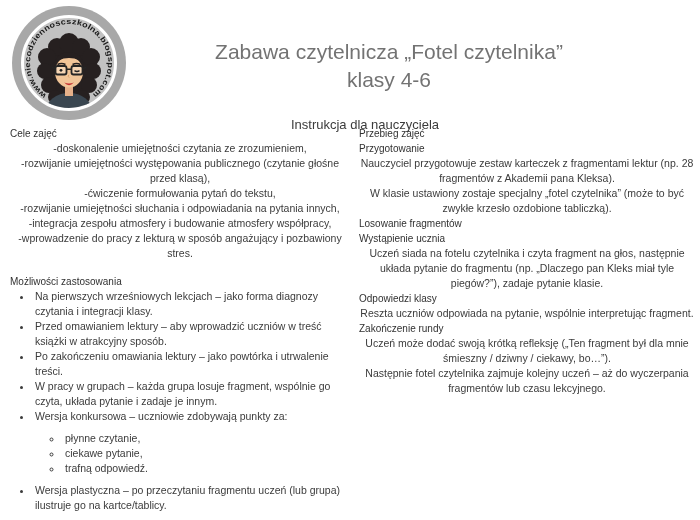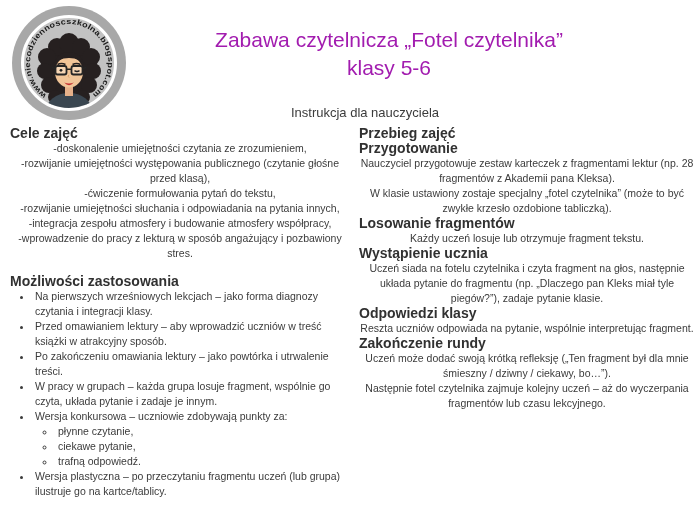--- a/index.html
+++ b/index.html
@@ -4,32 +4,32 @@
 <style>
   * { box-sizing: border-box; }
   html, body { margin: 0; padding: 0; }
   body {
     width: 700px; height: 520px; background: #ffffff; overflow: hidden;
     font-family: "Liberation Sans", "DejaVu Sans", sans-serif;
     color: #3b3b3b; position: relative;
   }
   .logo-wrap { position: absolute; left: 11px; top: 5px; width: 116px; height: 116px; }
   .header { position: absolute; top: 26px; left: 30px; right: 0; text-align: center; }
-  .title { font-size: 21px; line-height: 28px; font-weight: 400; color: #a21caf; margin: 0; padding-left: 48px; }
+  .title { font-size: 21px; line-height: 28px; font-weight: 400; color: #737373; margin: 12px; padding-left: 48px; }
   .subtitle { margin-top: 23px; font-size: 13px; color: #3b3b3b; }
   .content { position: absolute; top: 126px; left: 10px; display: flex; }
   .col { font-size: 10.5px; line-height: 15px; color: #3b3b3b; }
   .col-left  { width: 340px; margin-right: 9px; }
   .col-right { width: 336px; }
-  h3.sec { font-size: 14px; line-height: 15px; margin: 0; font-weight: 700; color: #313131; }
+  h3.sec { font-size: 10px; line-height: 15px; margin: 0; font-weight: 400; color: #313131; }
   h3.sec.gap-before { margin-top: 13px; }
   p.line { margin: 0; text-align: center; }
   ul.apps-list { margin: 0; padding-left: 23px; list-style: disc; }
   ul.apps-list > li { padding-left: 2px; }
-  ul.sub-list { margin: 0; padding-left: 21px; list-style: circle; }
+  ul.sub-list { margin: 7px; padding-left: 21px; list-style: circle; }
   ul.sub-list > li { padding-left: 2px; }
 </style>
 </head>
 <body>
 
 <div class="logo-wrap">
   <svg width="116" height="116" viewBox="0 0 116 116">
     <defs>
       <clipPath id="innerClip">
           <circle cx="58" cy="58" r="45"></circle>
@@ -77,21 +77,21 @@
 
     <text font-family="Liberation Sans, DejaVu Sans, sans-serif" font-size="7.6" font-weight="700" fill="#1b1b1b" letter-spacing="0.2">
       <textPath href="#textCurve" startOffset="0" textLength="196" lengthAdjust="spacingAndGlyphs">www.niecodziennoscszkolna.blogspot.com</textPath>
     </text>
   </svg>
 </div>
 
 <div class="header">
   <h1 class="title">
     <span>Zabawa czytelnicza „Fotel czytelnika”</span><br>
-    <span>klasy 5-6</span>
+    <span>klasy 4-6</span>
   </h1>
   <div class="subtitle">Instrukcja dla nauczyciela</div>
 </div>
 
 <div class="content">
 
   <div class="col col-left">
     <h3 class="sec">Cele zajęć</h3>
     <p class="line">-doskonalenie umiejętności czytania ze zrozumieniem,</p>
     <p class="line">-rozwijanie umiejętności występowania publicznego (czytanie głośne przed klasą),</p>
@@ -119,21 +119,20 @@
   </div>
 
   <div class="col col-right">
     <h3 class="sec">Przebieg zajęć</h3>
 
     <h3 class="sec">Przygotowanie</h3>
     <p class="line">Nauczyciel przygotowuje zestaw karteczek z fragmentami lektur (np. 28 fragmentów z Akademii pana Kleksa).</p>
     <p class="line">W klasie ustawiony zostaje specjalny „fotel czytelnika” (może to być zwykłe krzesło ozdobione tabliczką).</p>
 
     <h3 class="sec">Losowanie fragmentów</h3>
-    <p class="line">Każdy uczeń losuje lub otrzymuje fragment tekstu.</p>
 
     <h3 class="sec">Wystąpienie ucznia</h3>
     <p class="line">Uczeń siada na fotelu czytelnika i czyta fragment na głos, następnie układa pytanie do fragmentu (np. „Dlaczego pan Kleks miał tyle piegów?”), zadaje pytanie klasie.</p>
 
     <h3 class="sec">Odpowiedzi klasy</h3>
     <p class="line">Reszta uczniów odpowiada na pytanie, wspólnie interpretując fragment.</p>
 
     <h3 class="sec">Zakończenie rundy</h3>
     <p class="line">Uczeń może dodać swoją krótką refleksję („Ten fragment był dla mnie śmieszny / dziwny / ciekawy, bo…”).</p>
     <p class="line">Następnie fotel czytelnika zajmuje kolejny uczeń – aż do wyczerpania fragmentów lub czasu lekcyjnego.</p>

